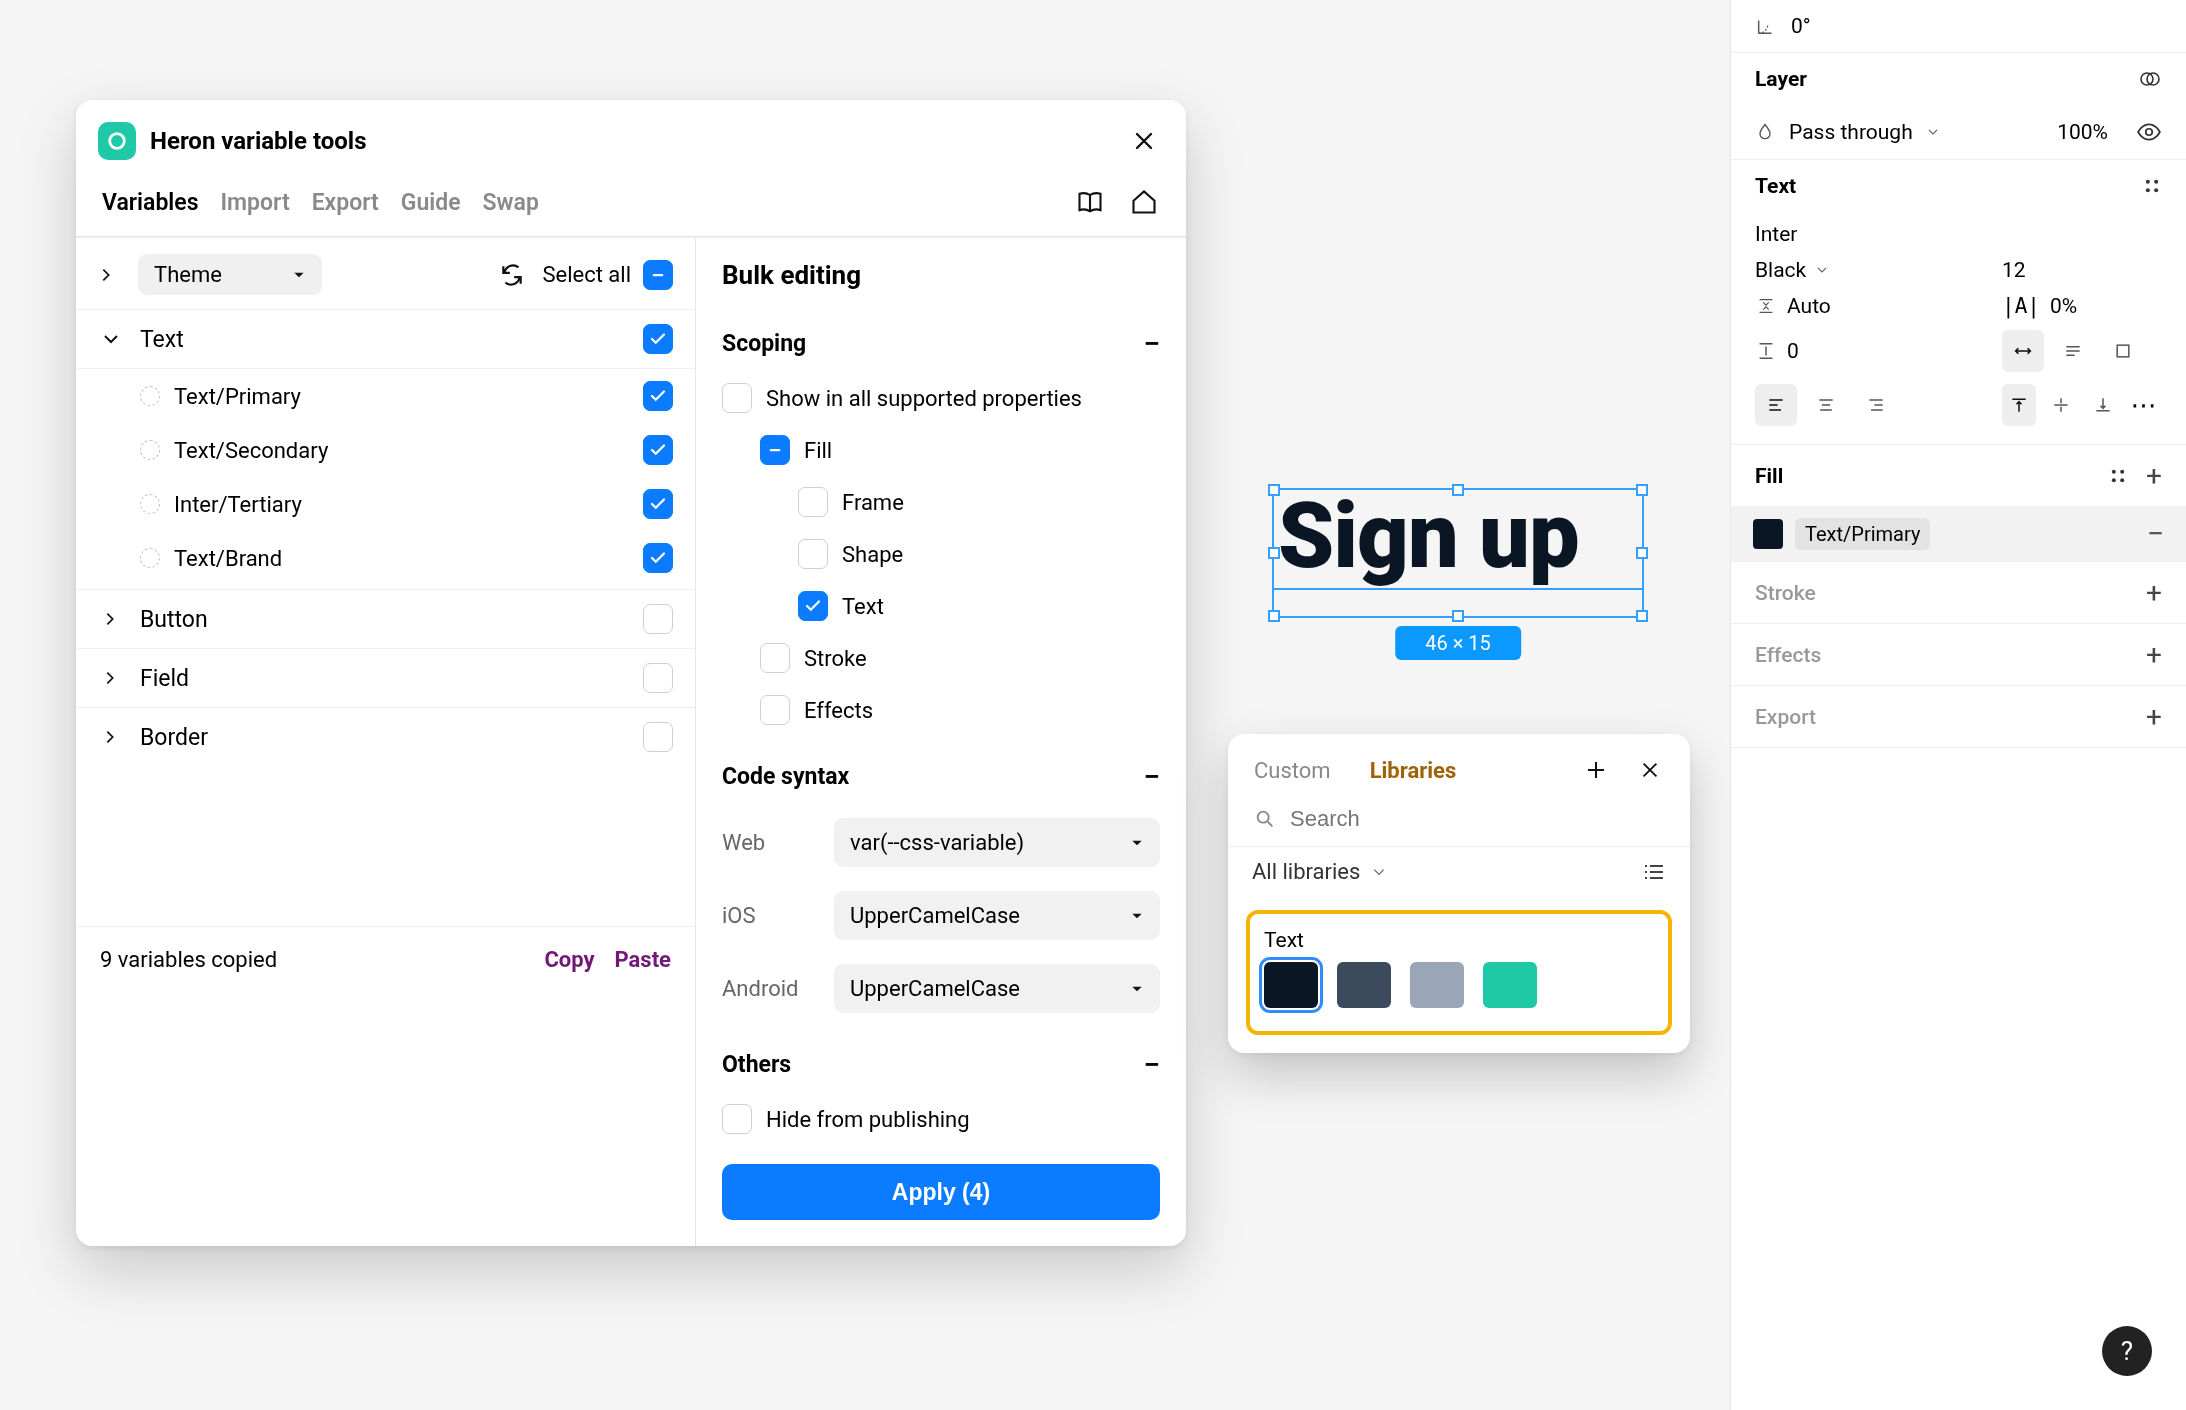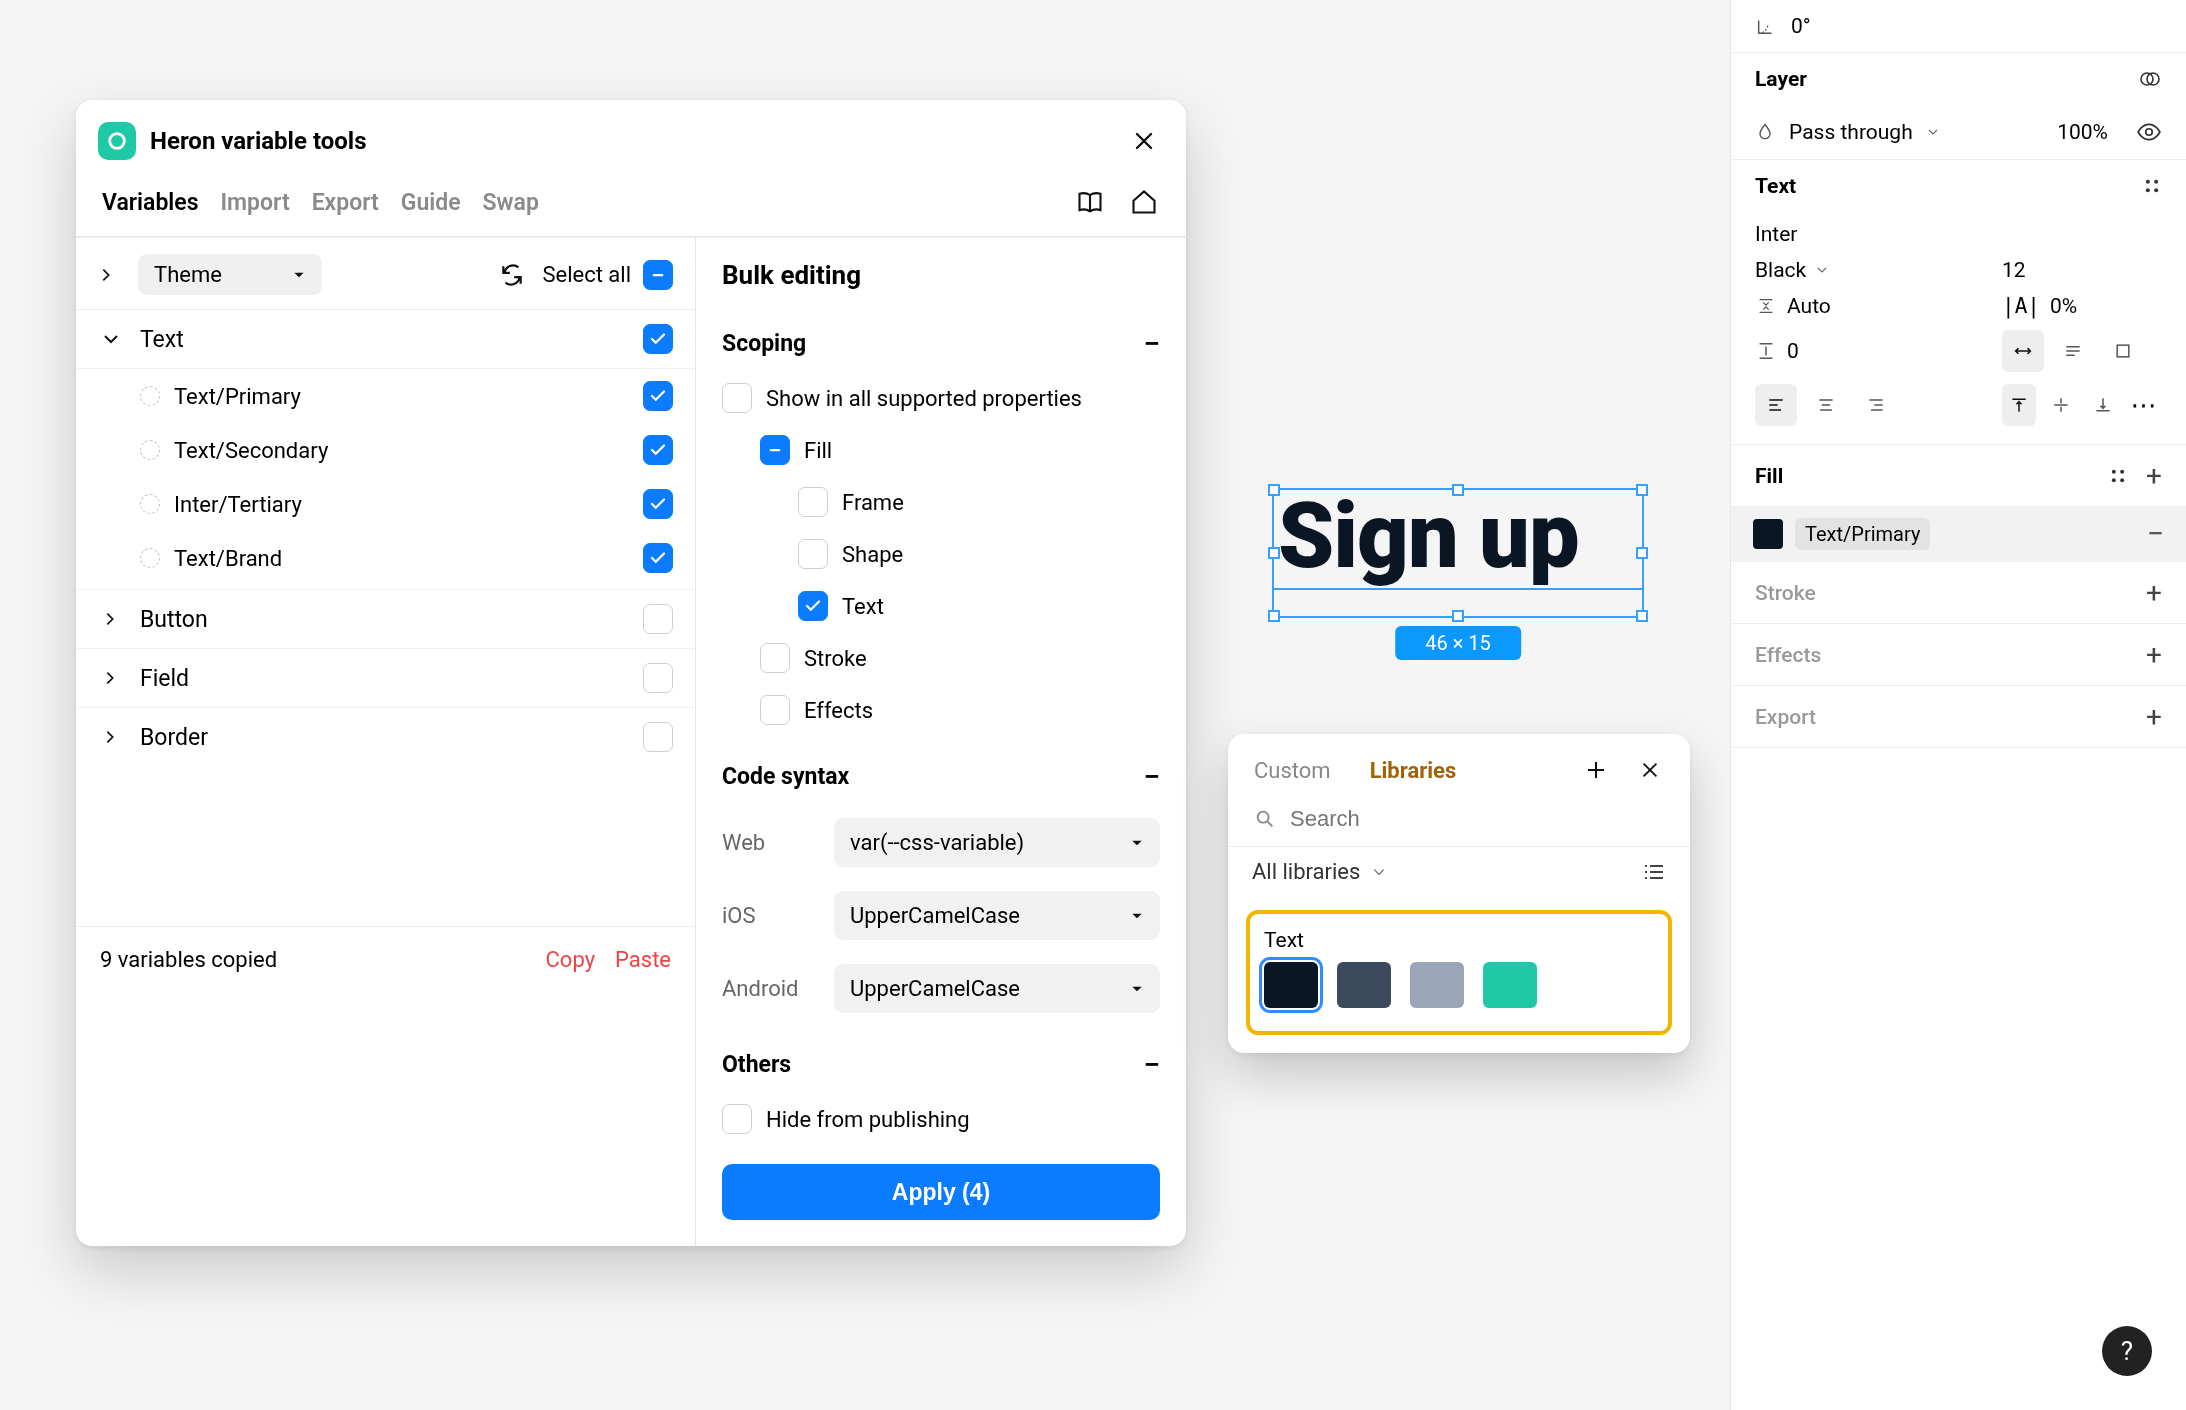--- a/index.html
+++ b/index.html
@@ -99,21 +99,21 @@
   .treeitem .swatch-dot {
     width:20px;height:20px;border-radius:50%;border:1.5px dashed #bbb;flex-shrink:0;
   }
   .treeitem.child { padding-left:64px; border-bottom:none; padding-top:12px; padding-bottom:12px;}
   .treeitem.child .label { font-size:22px; }
 
   .footer-left {
     display:flex;align-items:center;padding:20px 24px;gap:20px;font-size:22px;
   }
   .footer-left .status { flex:1; }
-  .linkbtn { color:#ef4444; font-weight:400; cursor:pointer; }
+  .linkbtn { color:#701a75; font-weight:700; cursor:pointer; }
 
   
   .right { flex:1; padding: 22px 26px 26px 26px; display:flex;flex-direction:column;gap:12px; font-size:22px;}
   .right h2 { font-size:26px; font-weight:700; margin-bottom:10px;}
   .sect { display:flex;align-items:center;justify-content:space-between;font-weight:700;font-size:23px;margin-top:14px;}
   .sect .minus { font-size:30px; font-weight:500; cursor:pointer; }
   .opt { display:flex;align-items:center;gap:14px;margin-top:10px;font-size:22px;}
   .opt.indent-1 { padding-left:38px; }
   .opt.indent-2 { padding-left:76px; }
   .cs-row {display:flex;align-items:center;gap:16px;margin-top:12px;}

